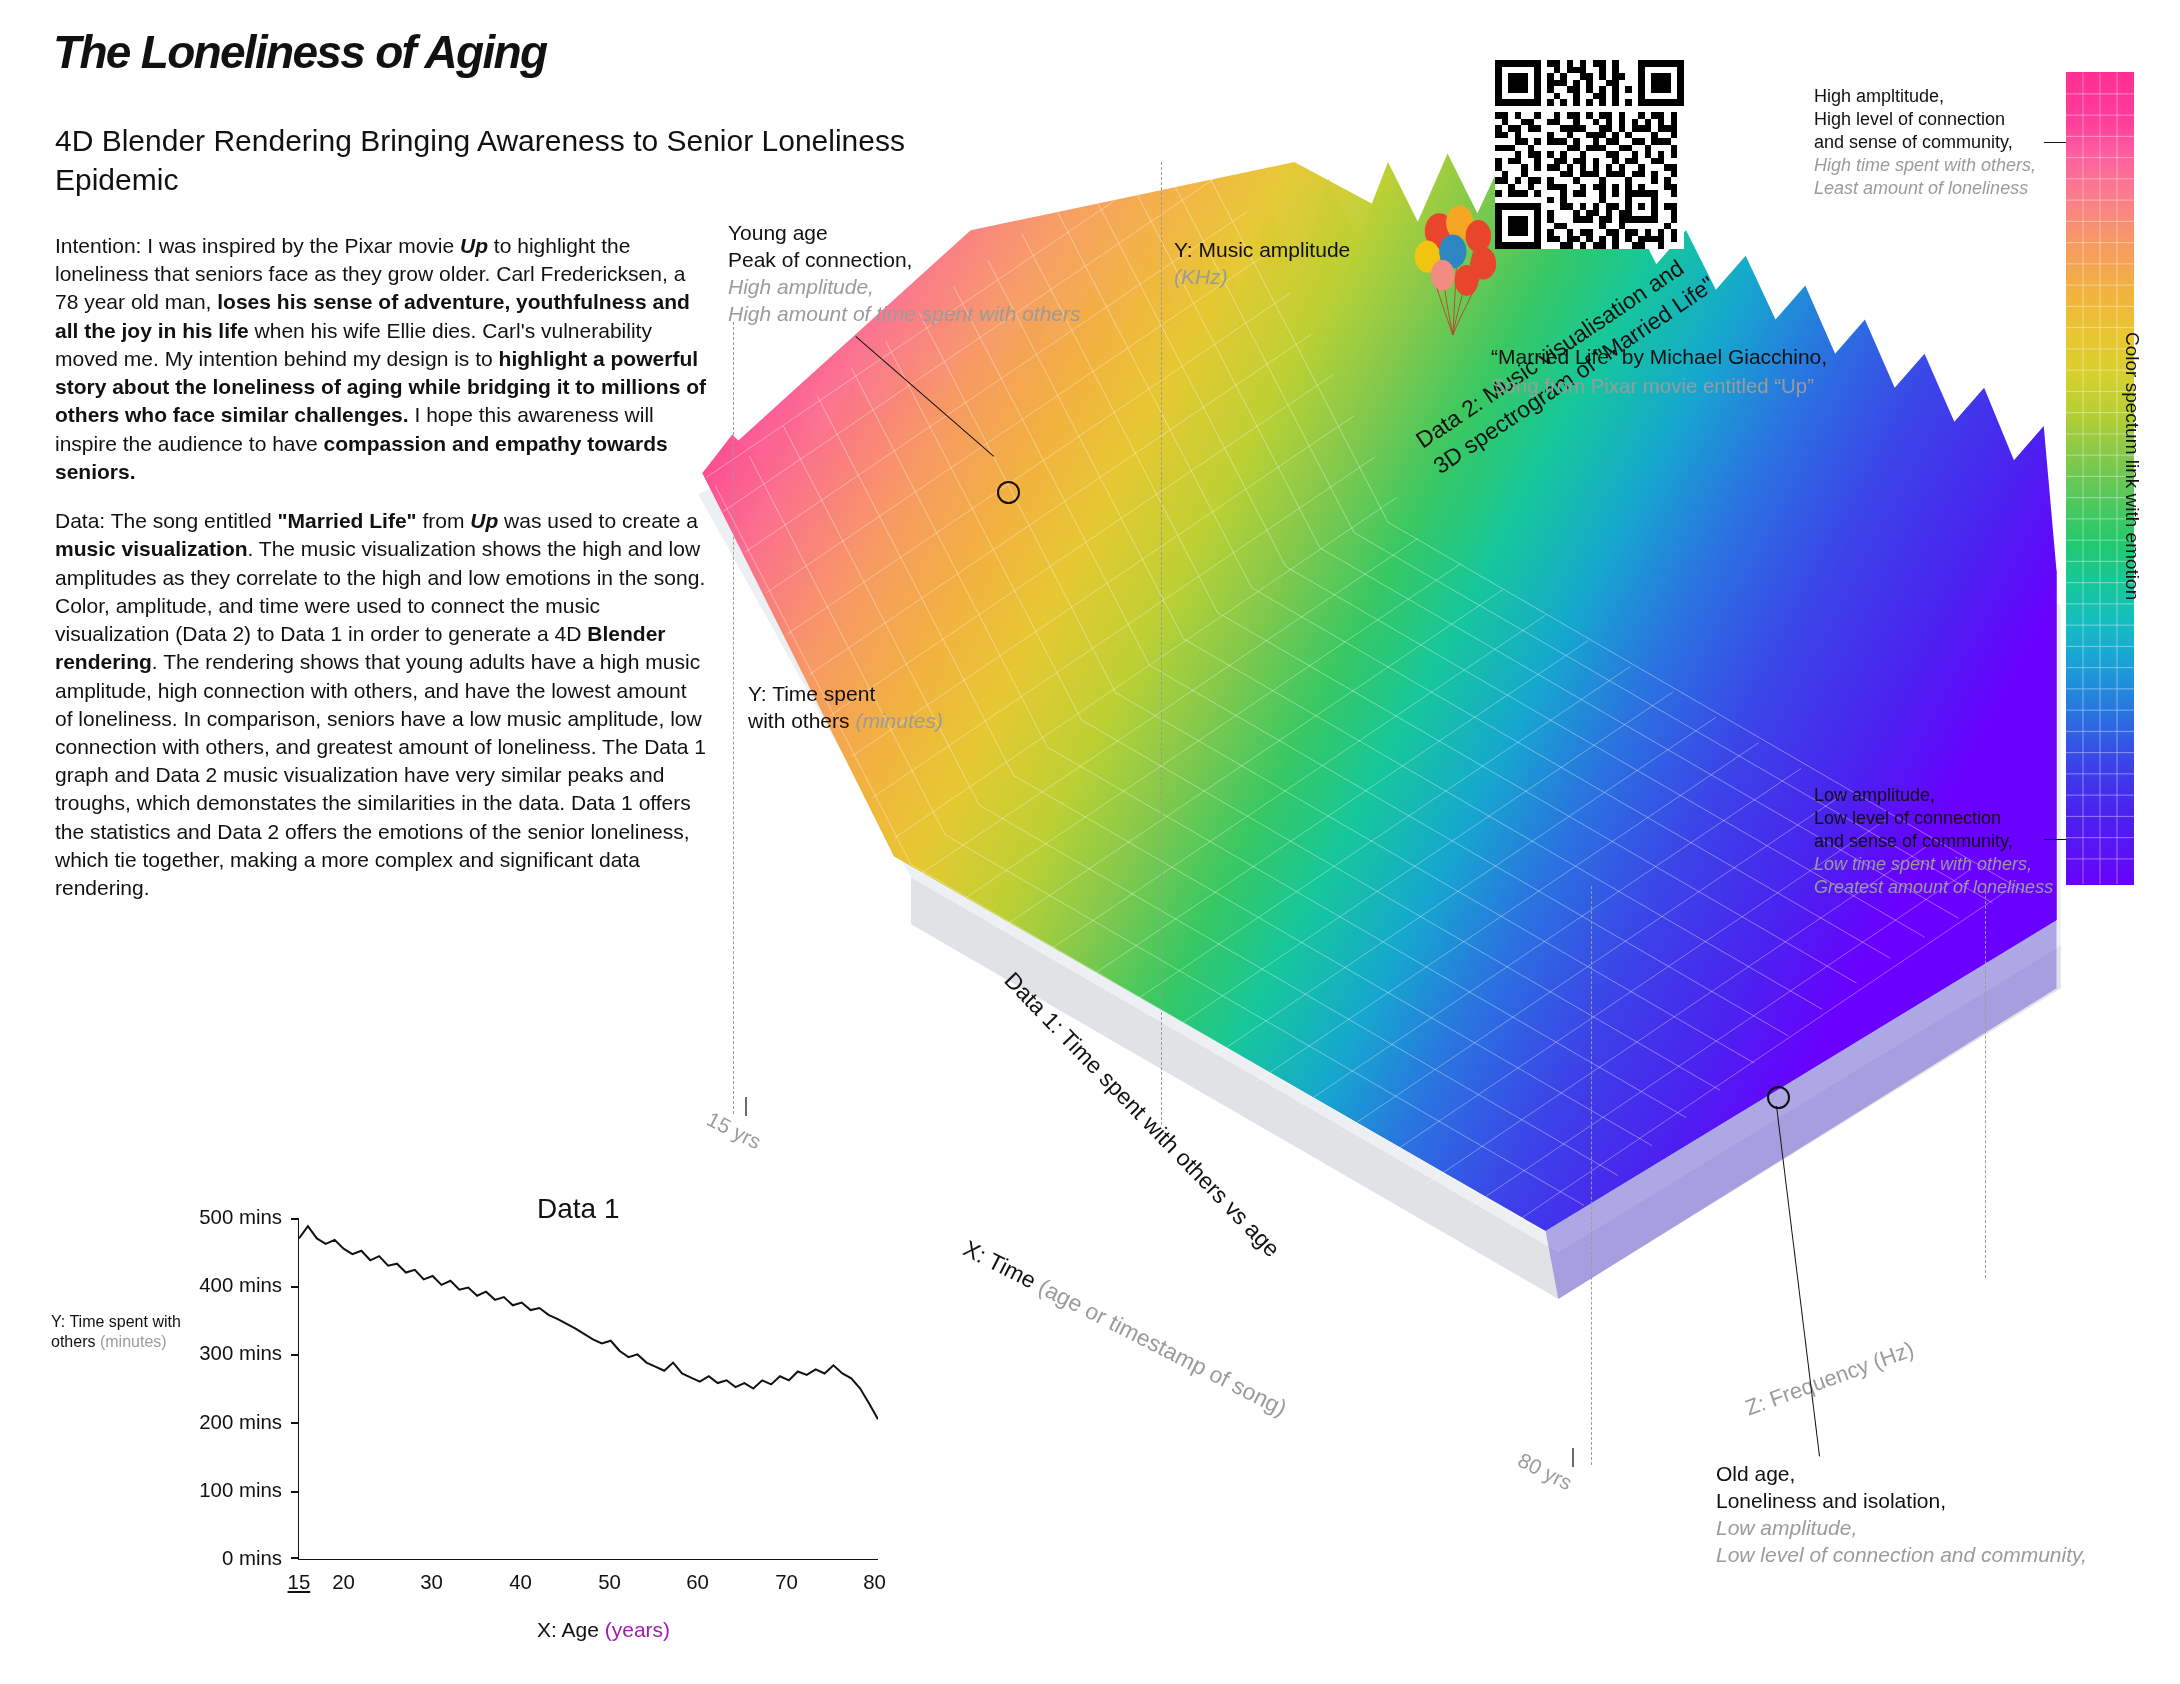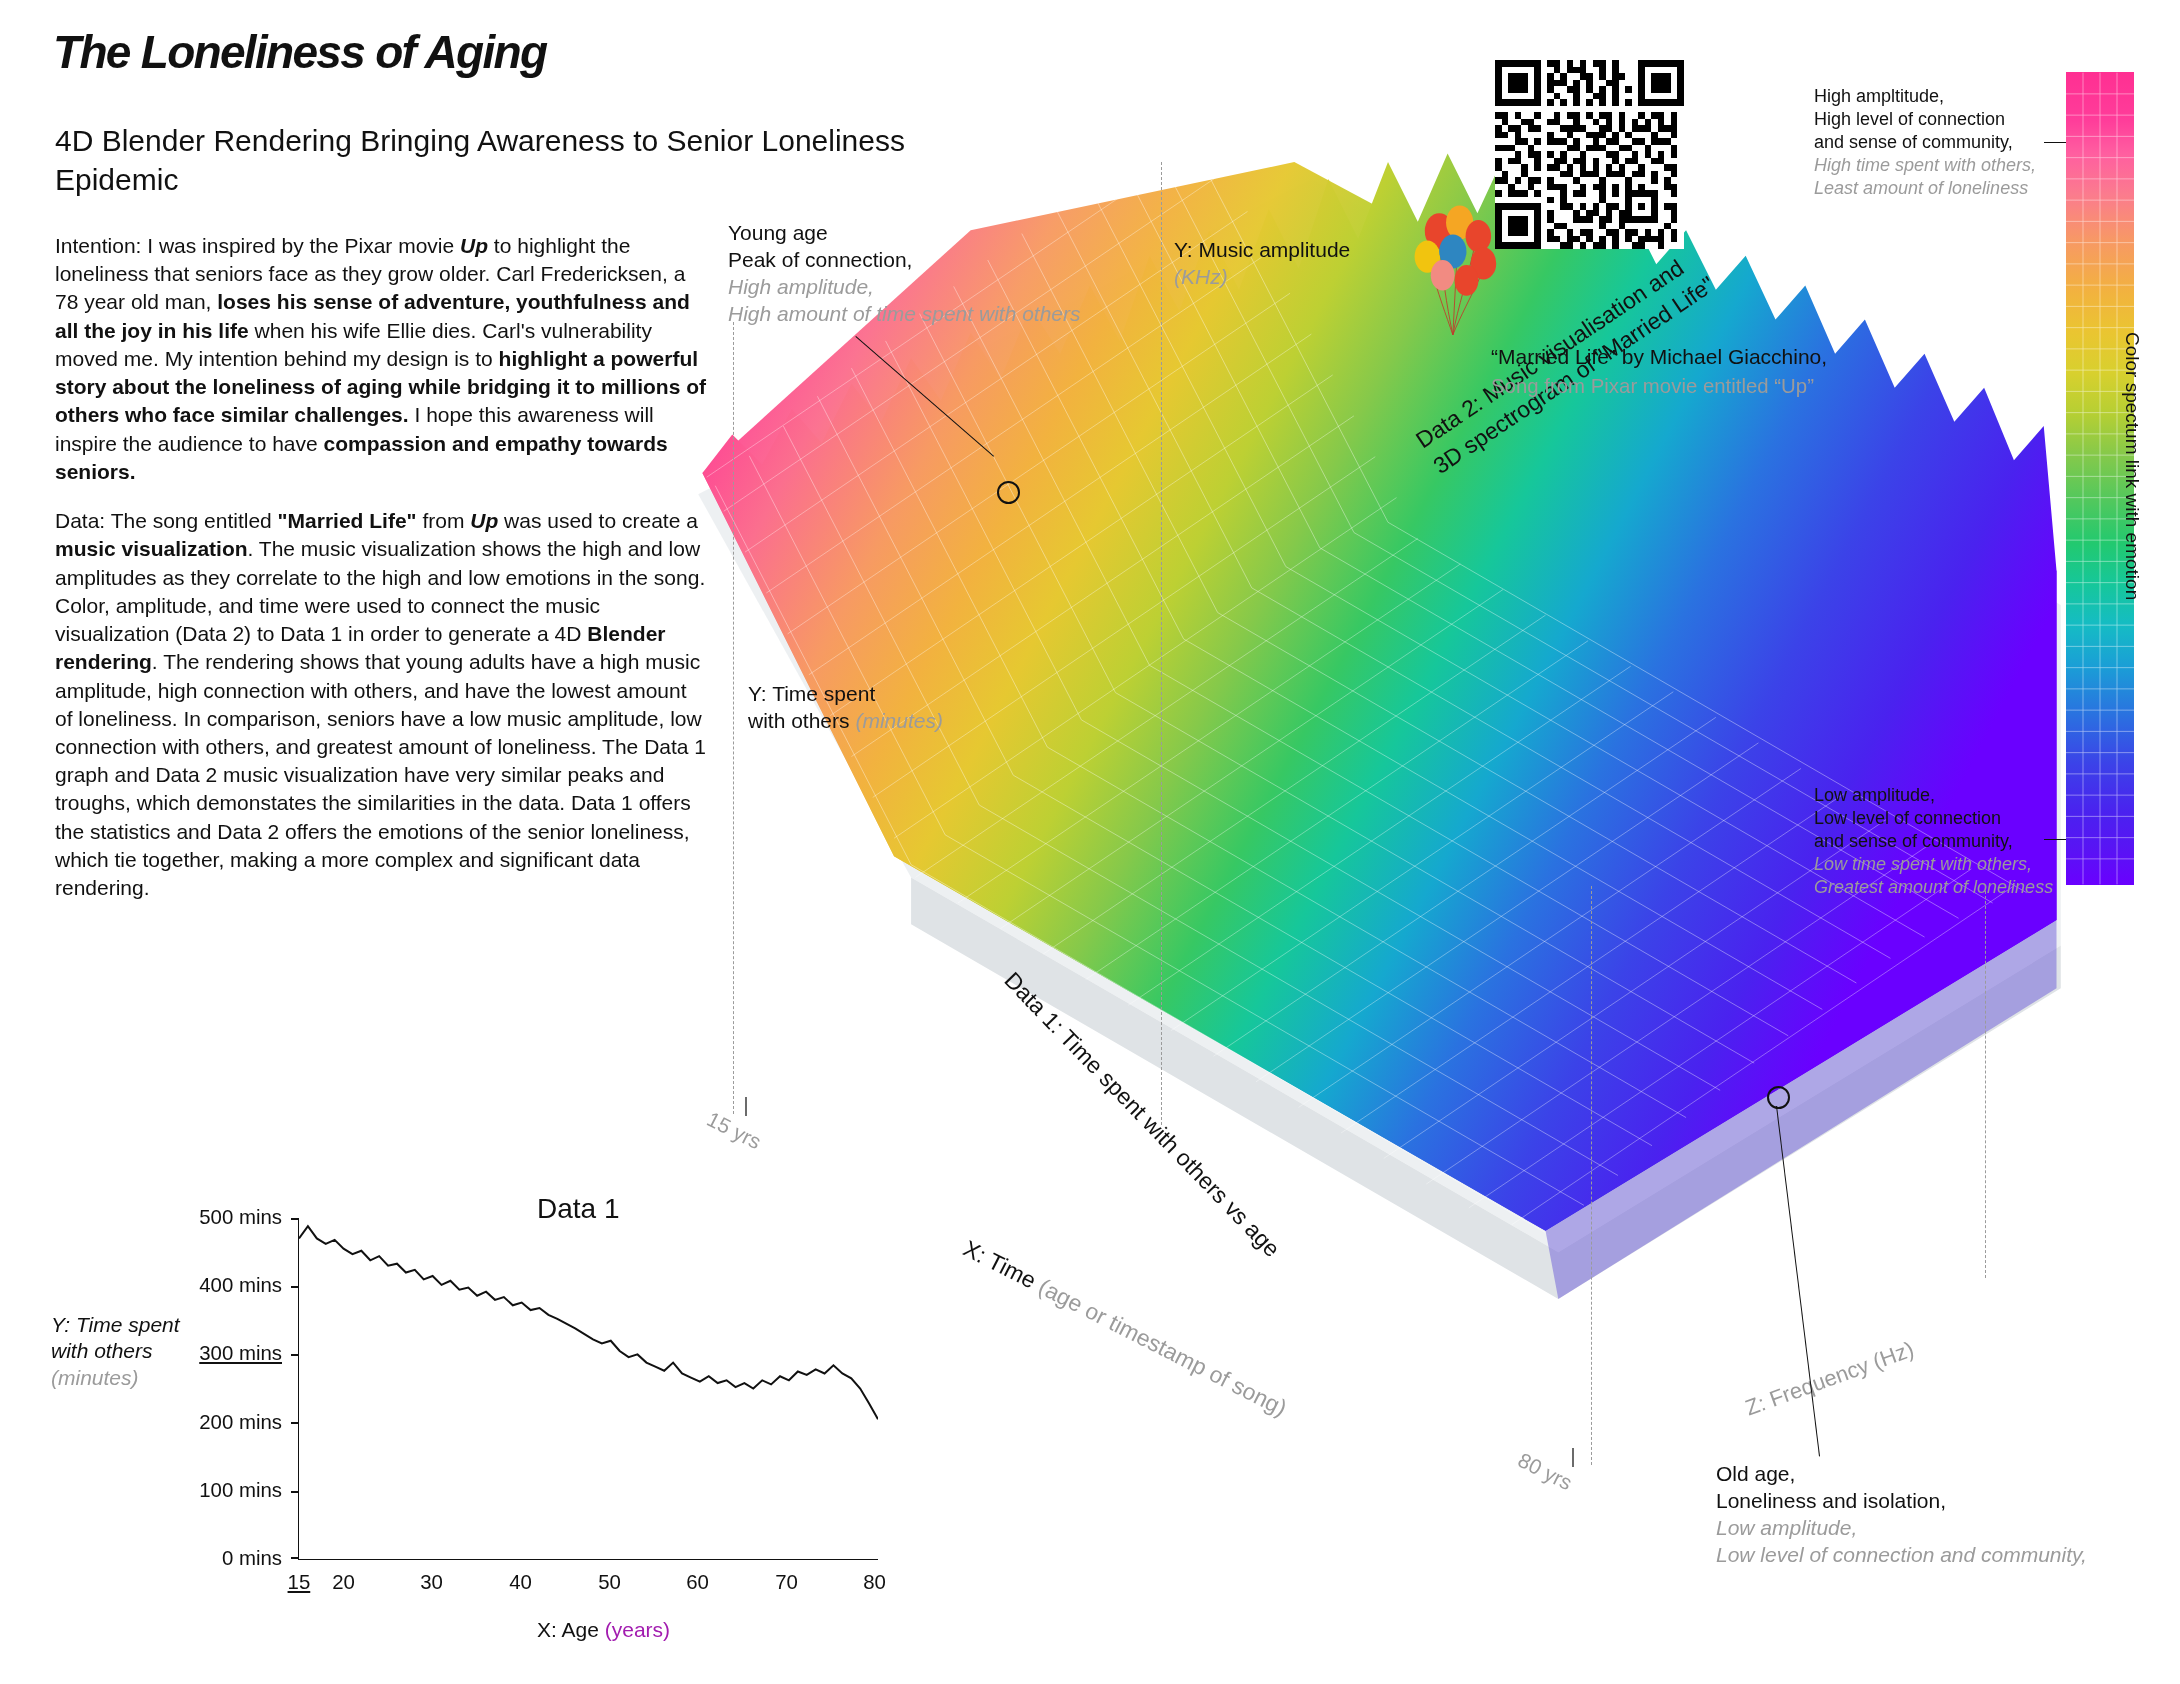--- a/index.html
+++ b/index.html
@@ -32,21 +32,21 @@
     left: 55px; top: 232px; width: 652px;
     font-size: 21px; line-height: 1.345;
   }
   #body-copy p { margin: 0 0 21px 0; }
   #body-copy b { font-weight: bold; }
   #body-copy i { font-style: italic; font-weight: bold; }
   #data1-title {
     left: 537px; top: 1193px; font-size: 28px;
   }
   #data1-ylabel {
-    left: 51px; top: 1312px; width: 162px; font-size: 21px; line-height: 1.25; font-style: italic;
+    left: 51px; top: 1312px; width: 162px; font-size: 16px; line-height: 1.25;
   }
   #data1-ylabel .unit { color: #9b9b9b; }
   #data1-xlabel {
     left: 537px; top: 1618px; font-size: 21px;
   }
   #data1-xlabel .unit { color: #a21caf; }
   .ytick {
     position: absolute; right: 0; text-align: right; font-size: 20.4px; width: 136px;
   }
   .xtick {
@@ -592,21 +592,21 @@
 </div>
 <div class="abs" id="data1-xlabel">
   <span>X: Age</span>
   <span class="unit">(years)</span>
 </div>
 
 <div class="abs" id="plot-area">
 
   <div class="ytick" style="left:-153px; top:-12px;">500 mins</div>
   <div class="ytick" style="left:-153px; top:56px;">400 mins</div>
-  <div class="ytick" style="left:-153px; top:124px;text-decoration:underline;">300 mins</div>
+  <div class="ytick" style="left:-153px; top:124px;">300 mins</div>
   <div class="ytick" style="left:-153px; top:193px;">200 mins</div>
   <div class="ytick" style="left:-153px; top:261px;">100 mins</div>
   <div class="ytick" style="left:-153px; top:329px;">0 mins</div>
 
   <div class="abs" style="left:-8.5px; top:0px;   width:8.5px; height:1.7px; background:#111;"></div>
   <div class="abs" style="left:-8.5px; top:68px;  width:8.5px; height:1.7px; background:#111;"></div>
   <div class="abs" style="left:-8.5px; top:136px; width:8.5px; height:1.7px; background:#111;"></div>
   <div class="abs" style="left:-8.5px; top:204px; width:8.5px; height:1.7px; background:#111;"></div>
   <div class="abs" style="left:-8.5px; top:273px; width:8.5px; height:1.7px; background:#111;"></div>
   <div class="abs" style="left:-8.5px; top:339px; width:8.5px; height:1.7px; background:#111;"></div>

